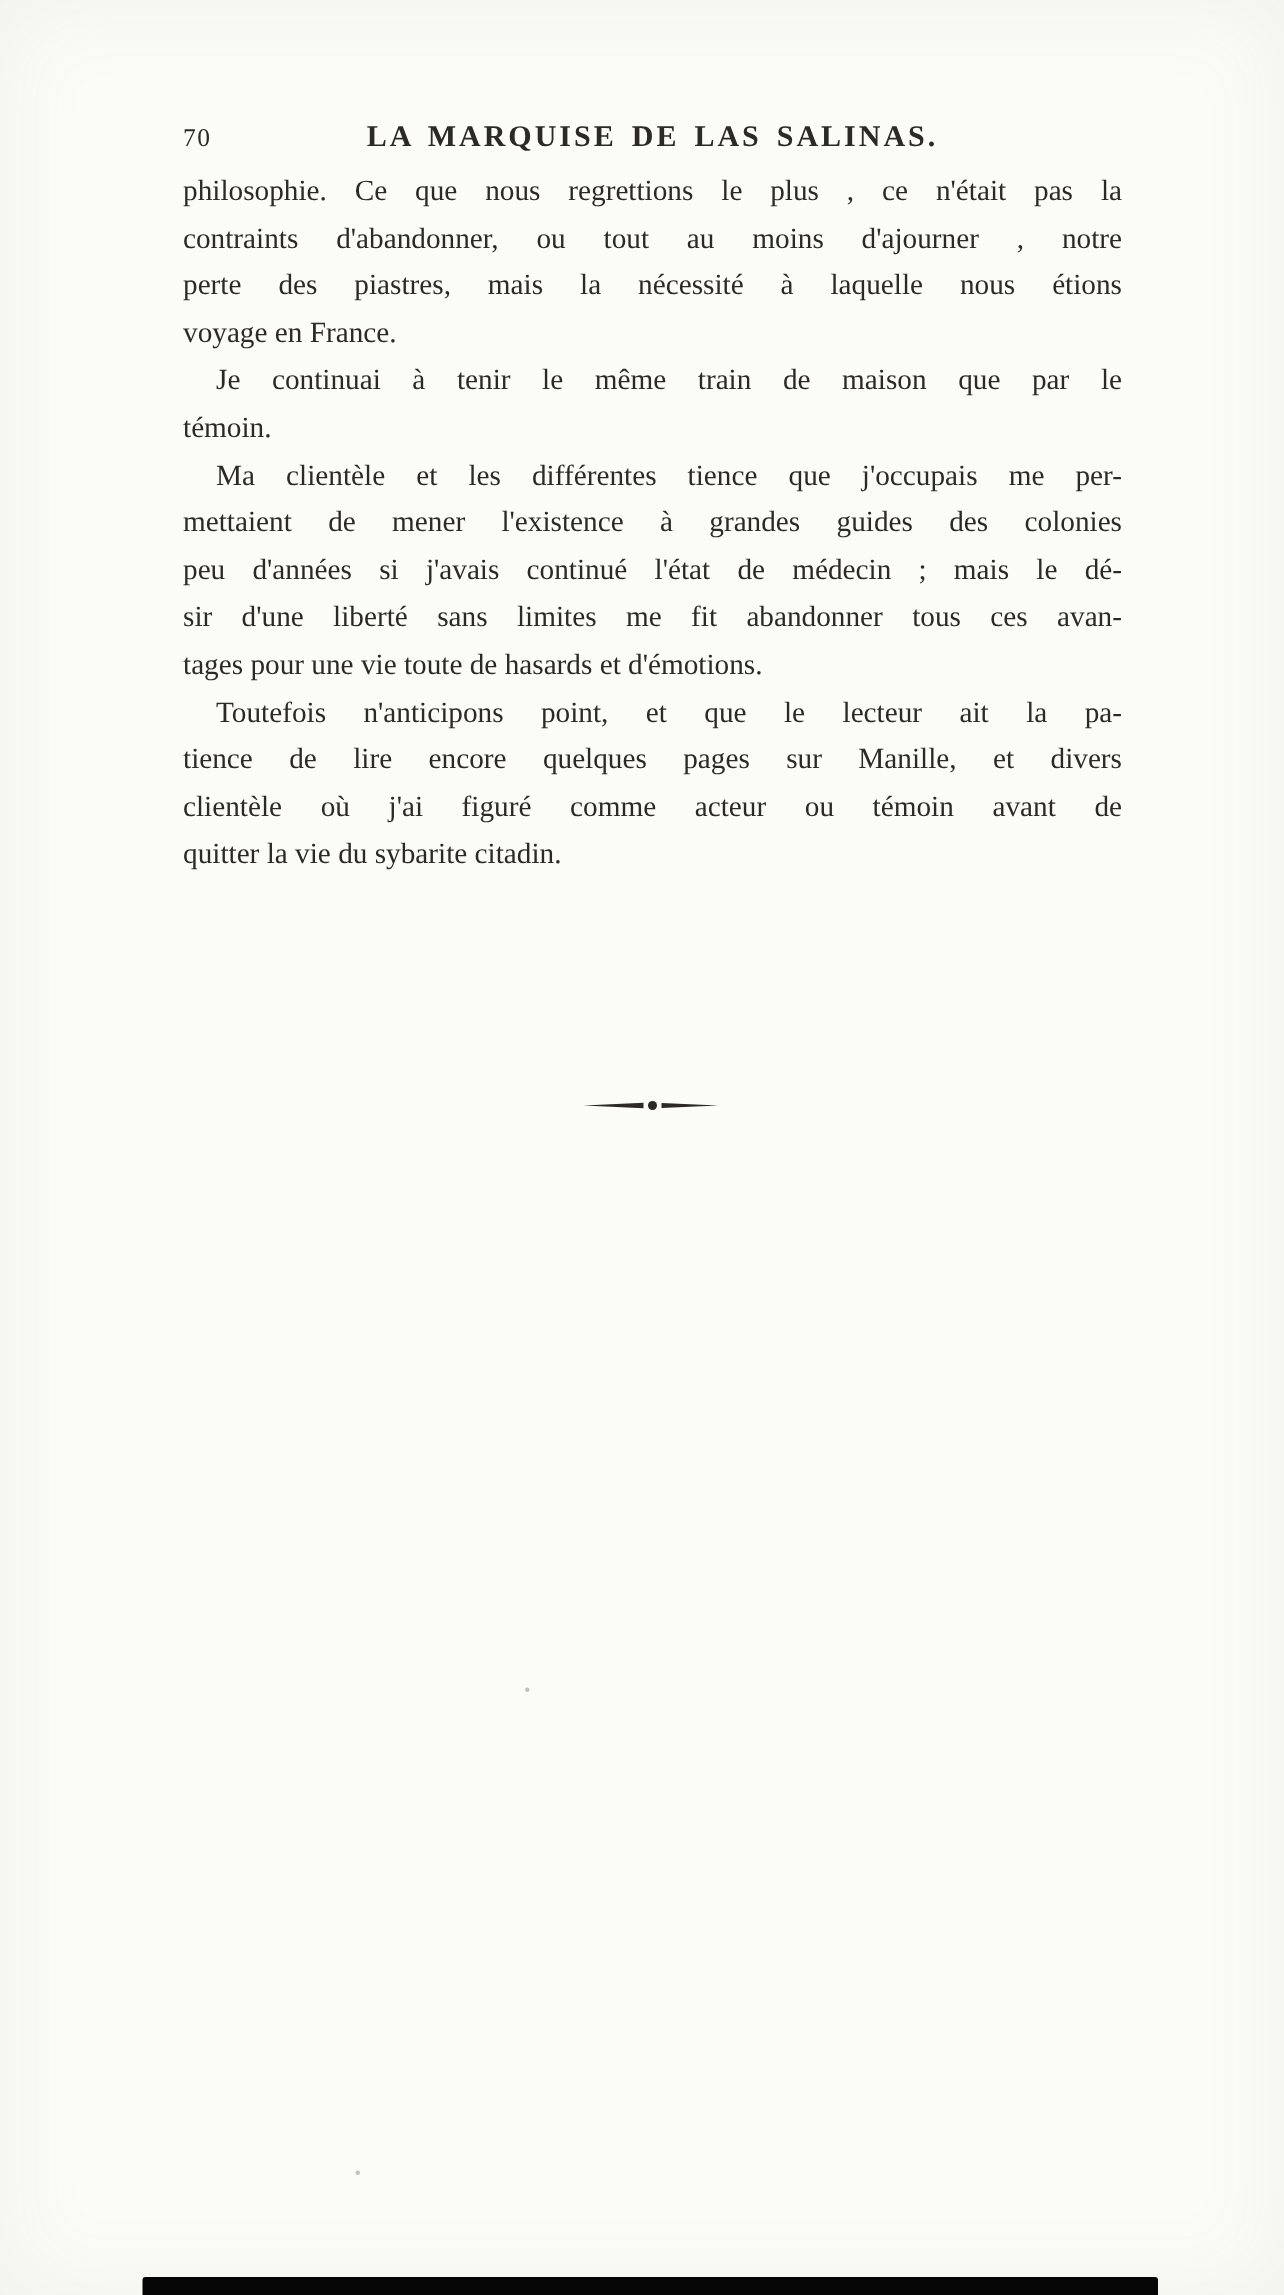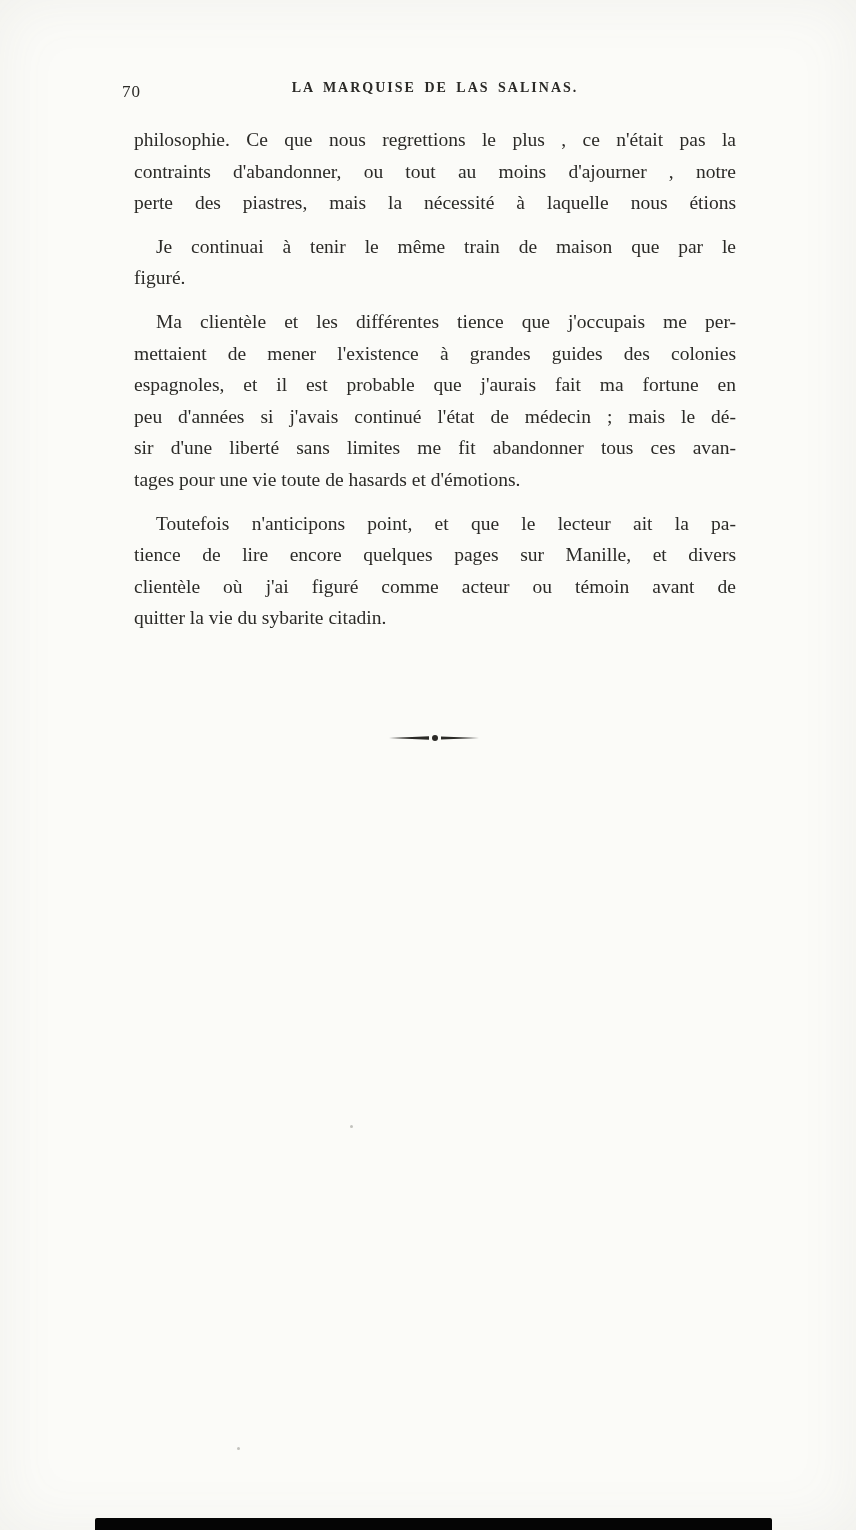--- a/index.html
+++ b/index.html
@@ -28,34 +28,34 @@
   .pagenum {
     position: absolute;
     left: 0;
     top: 2px;
     font-size: 17px;
     letter-spacing: 1px;
   }
   .running-title {
     display: block;
     text-align: center;
-    font-size: 14px;
+    font-size: 20px;
     font-weight: bold;
     letter-spacing: 2px;
     word-spacing: 3px;
   }
   .body-text {
     position: absolute;
     top: 112px;
     left: 122px;
     width: 626px;
     font-size: 19.5px;
     line-height: 31.6px;
   }
-  .paragraph { margin: 12px; }
+  .paragraph { margin: 0; }
   .line {
     text-align: justify;
     text-align-last: justify;
     white-space: normal;
   }
   .line.last {
     text-align-last: left;
   }
   .line.indent {
     text-indent: 22px;
@@ -93,29 +93,29 @@
   <div class="header">
     <span class="pagenum">70</span>
     <span class="running-title">LA MARQUISE DE LAS SALINAS.</span>
   </div>
 
   <div class="body-text">
       <div class="paragraph">
         <div class="line">philosophie. Ce que nous regrettions le plus , ce n'était pas la</div>
         <div class="line">contraints d'abandonner, ou tout au moins d'ajourner , notre</div>
         <div class="line">perte des piastres, mais la nécessité à laquelle nous étions</div>
+        <div class="line last">voyage en France.</div>
       </div>
       <div class="paragraph">
         <div class="line indent">Je continuai à tenir le même train de maison que par le</div>
-        <div class="line last">figuré.</div>
+        <div class="line last">témoin.</div>
       </div>
       <div class="paragraph">
         <div class="line indent">Ma clientèle et les différentes tience que j'occupais me per-</div>
         <div class="line">mettaient de mener l'existence à grandes guides des colonies</div>
-        <div class="line">espagnoles, et il est probable que j'aurais fait ma fortune en</div>
         <div class="line">peu d'années si j'avais continué l'état de médecin ; mais le dé-</div>
         <div class="line">sir d'une liberté sans limites me fit abandonner tous ces avan-</div>
         <div class="line last">tages pour une vie toute de hasards et d'émotions.</div>
       </div>
       <div class="paragraph">
         <div class="line indent">Toutefois n'anticipons point, et que le lecteur ait la pa-</div>
         <div class="line">tience de lire encore quelques pages sur Manille, et divers</div>
         <div class="line">clientèle où j'ai figuré comme acteur ou témoin avant de</div>
         <div class="line last">quitter la vie du sybarite citadin.</div>
       </div>

